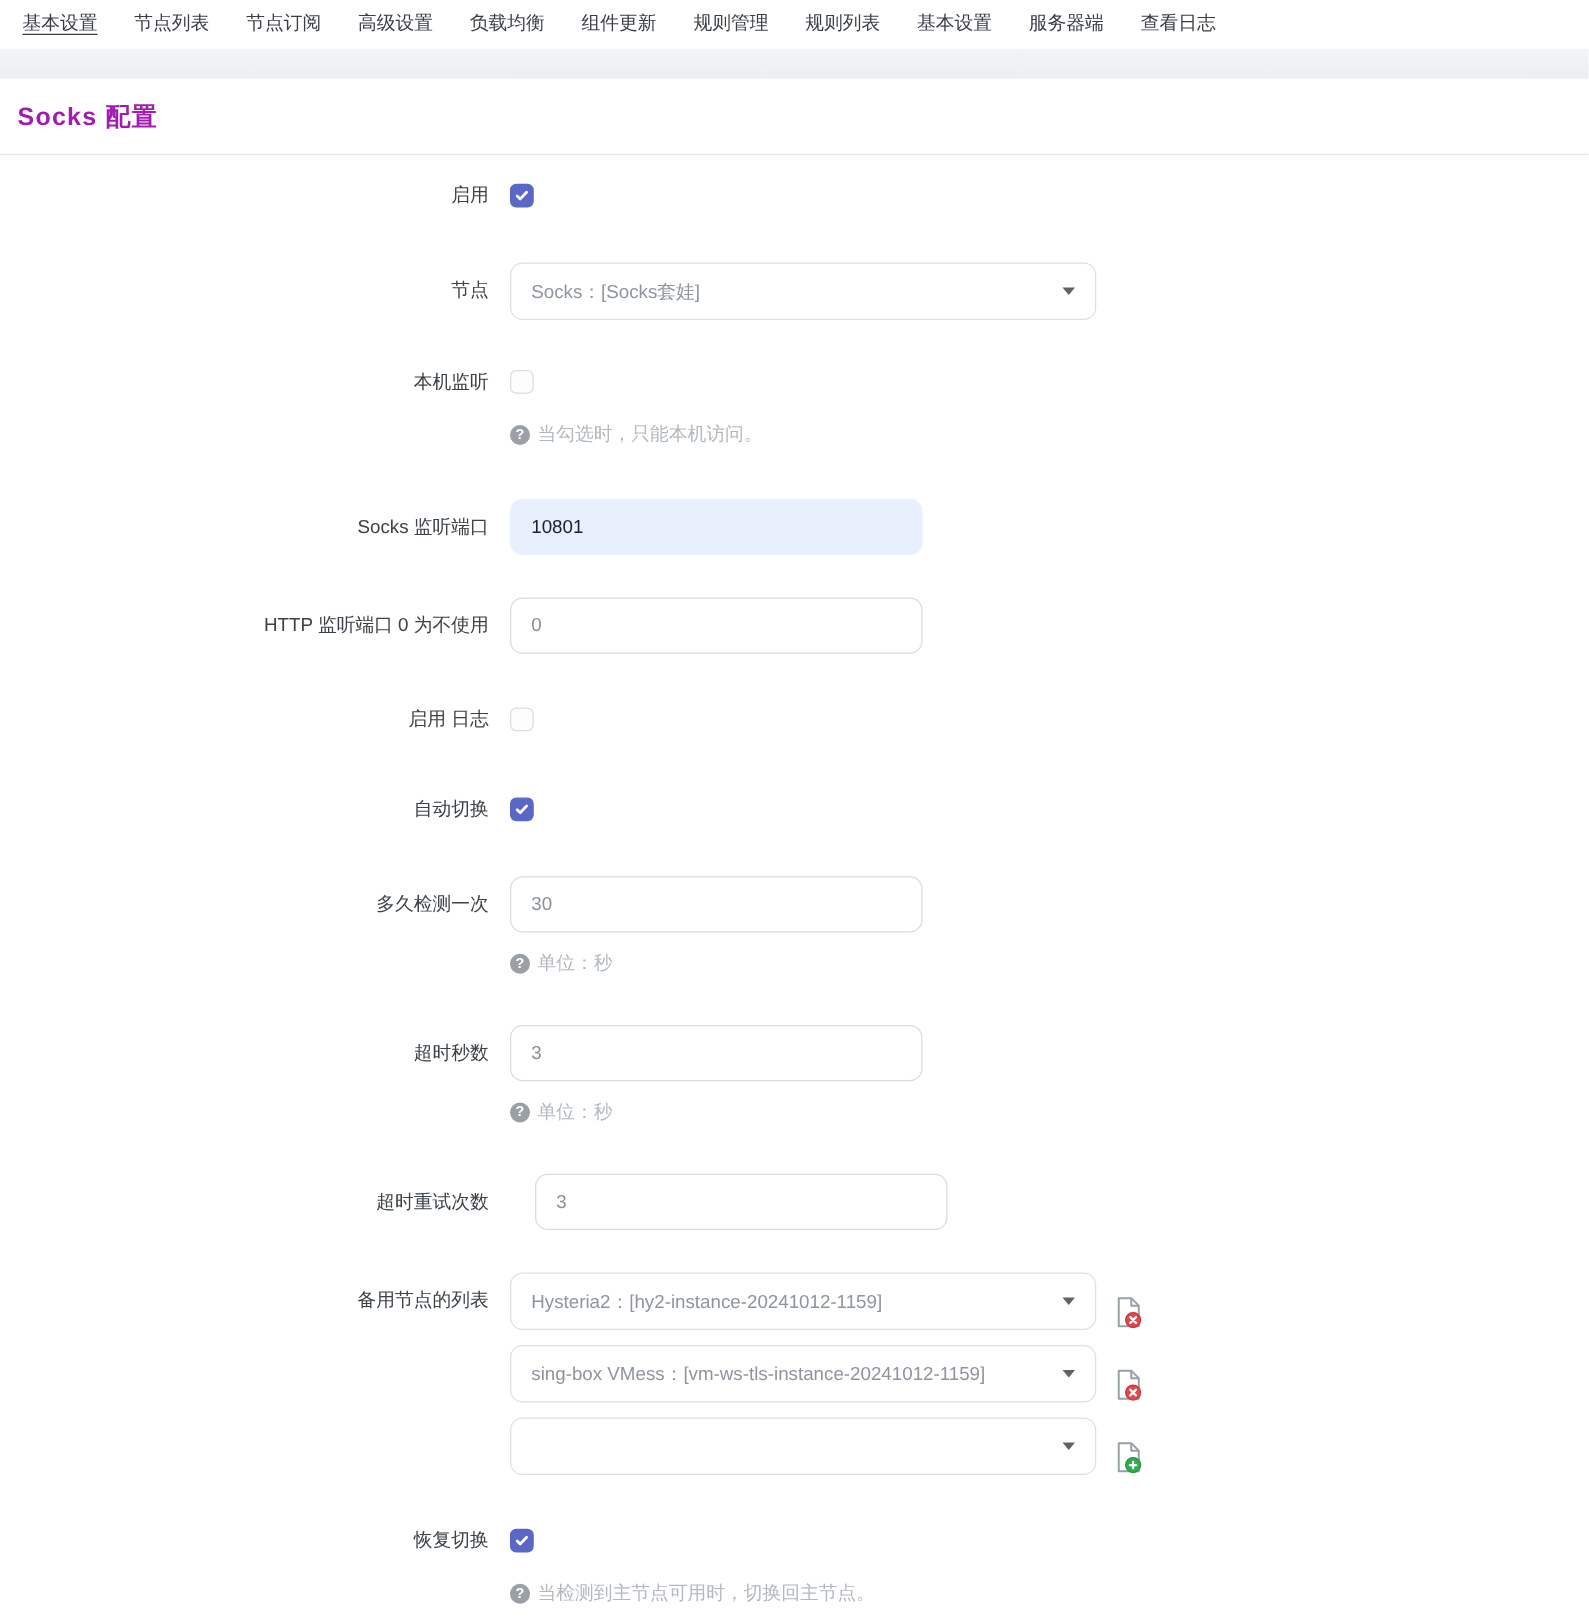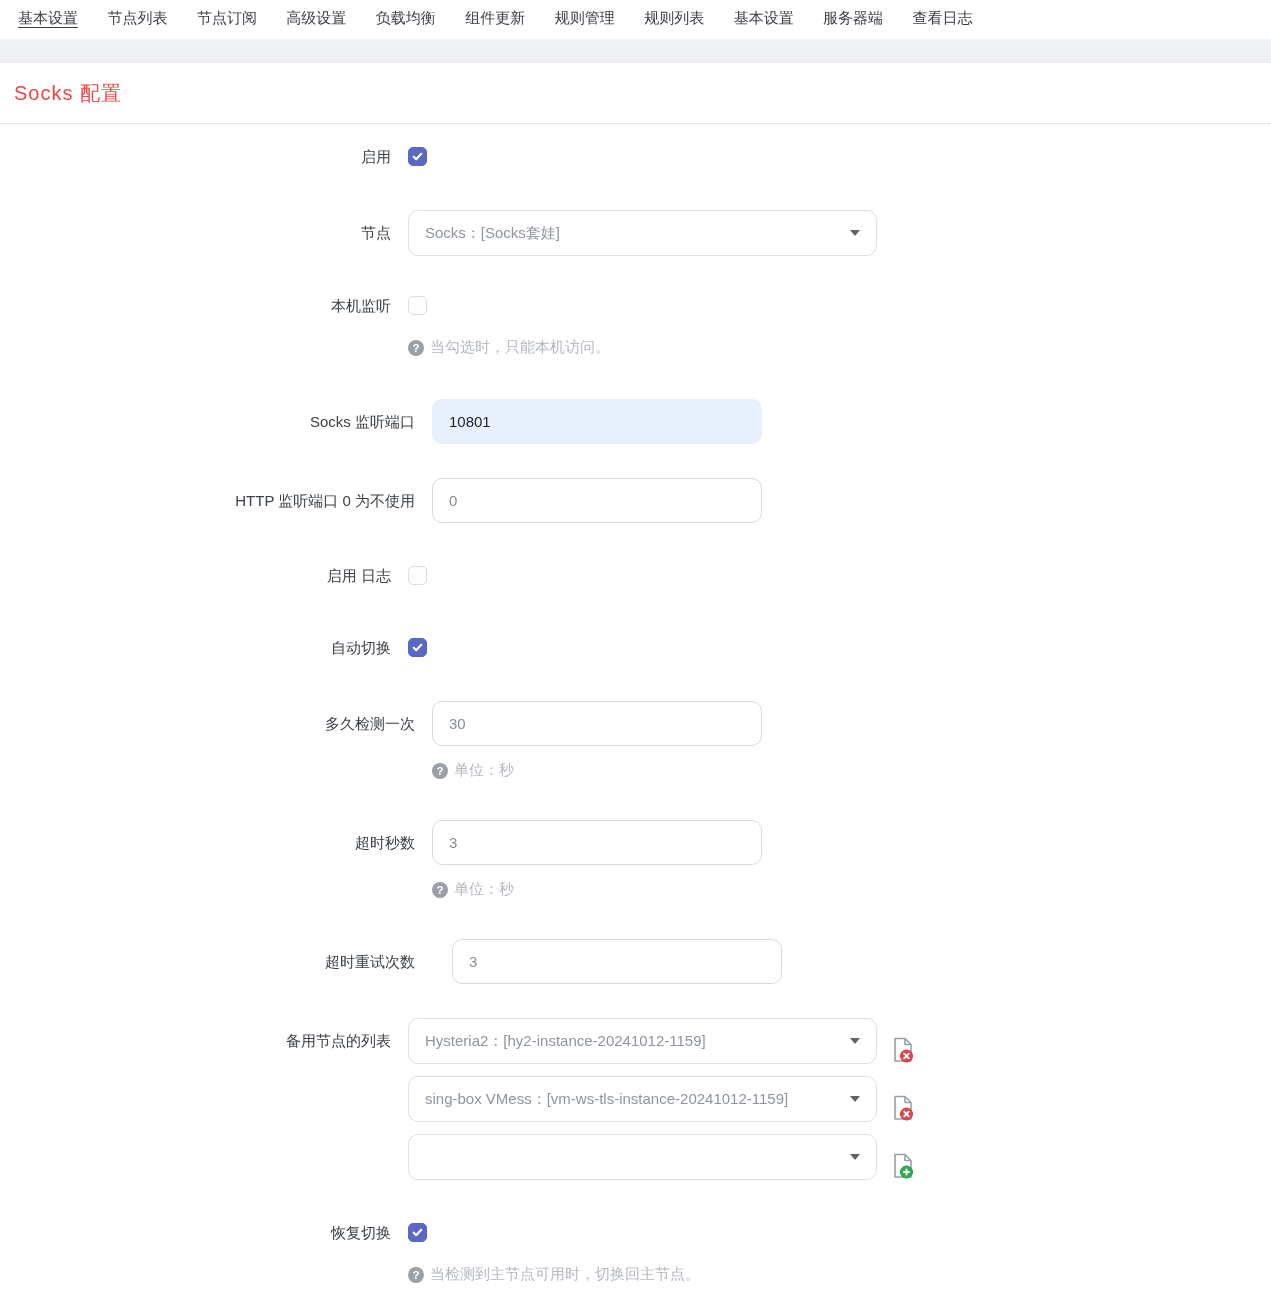--- a/index.html
+++ b/index.html
@@ -6,32 +6,32 @@
   html,body { background:#fff; width:1271px; font-family:"Liberation Sans","DejaVu Sans",sans-serif; }
 
   
   .topnav { padding:9px 0 11px 18px; background:#fff; white-space:nowrap; }
   .topnav a { display:inline-block; margin-right:25px; font-size:15px; color:#3a3e44; text-decoration:none; cursor:pointer; }
   .topnav a.active { text-decoration:underline; text-underline-offset:4px; }
 
   .gray-band { height:24px; background:linear-gradient(#f3f4f6,#eceef1); }
 
   .title-bar { padding:17px 14px 16px 14px; }
-  .title-bar h1 { font-size:20px; font-weight:normal; color:#ef4444; letter-spacing:1px; }
+  .title-bar h1 { font-size:20px; font-weight:bold; color:#a21caf; letter-spacing:1px; }
   .title-sep { border:none; border-top:1px solid #e4e6e9; }
 
   
   .form { padding-top:23px; }
   .row { display:flex; align-items:flex-start; margin-bottom:40px; }
   .row.cb-row { margin-bottom:44px; }
   .row-label { width:408px; flex:0 0 408px; text-align:right; padding-right:17px; font-size:15px; color:#3b4147; }
   .ctl-col { display:flex; flex-direction:column; }
 
   
-  .row.input-row .row-label { line-height:45px;margin-left:24px; }
+  .row.input-row .row-label { line-height:45px; }
   .row.select-row .row-label { line-height:46px; }
   .row.cb-row .row-label { line-height:19px; }
 
   
   .checkbox { width:19px; height:19px; border-radius:5px; border:1.5px solid #dadde2; background:#fdfdfe; cursor:pointer; display:flex; align-items:center; justify-content:center; }
   .checkbox svg { display:none; width:13px; height:13px; }
   .checkbox.checked { background:#5a68c5; border-color:#5a68c5; }
   .checkbox.checked svg { display:block; }
 
   

